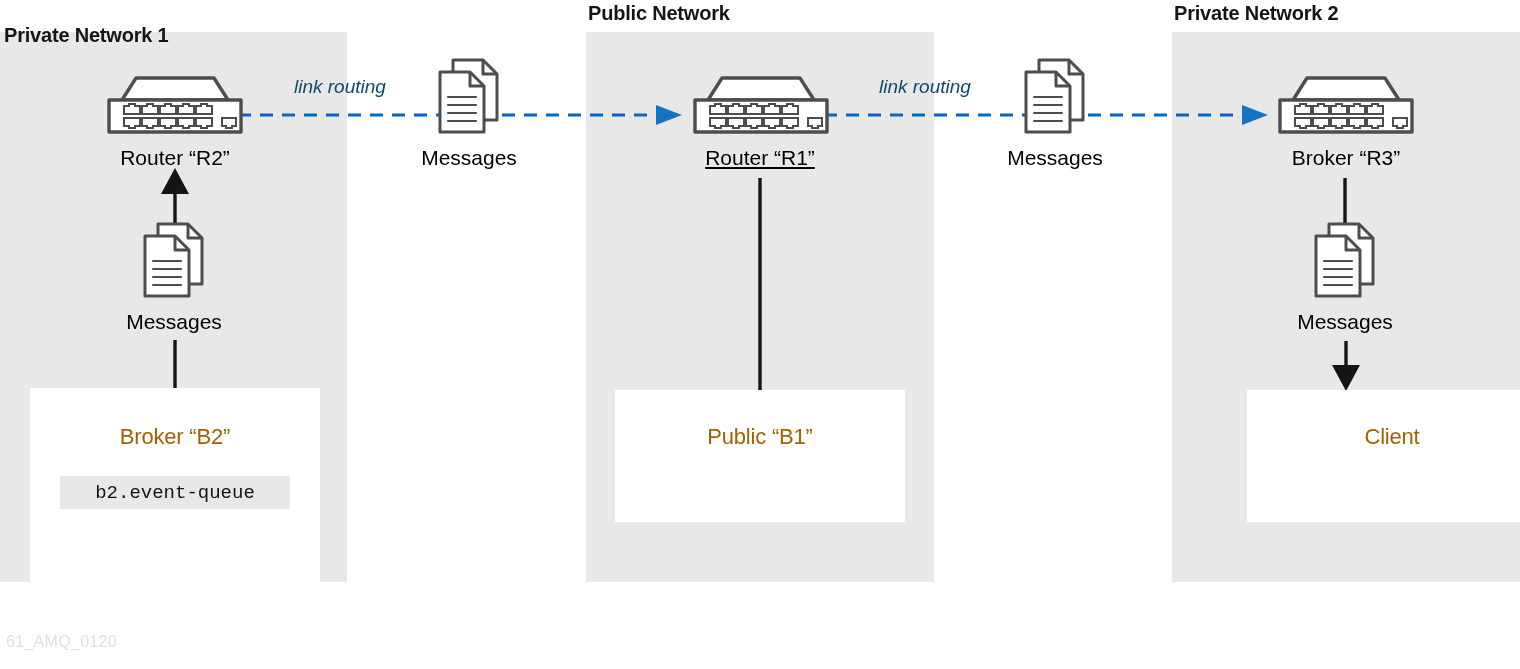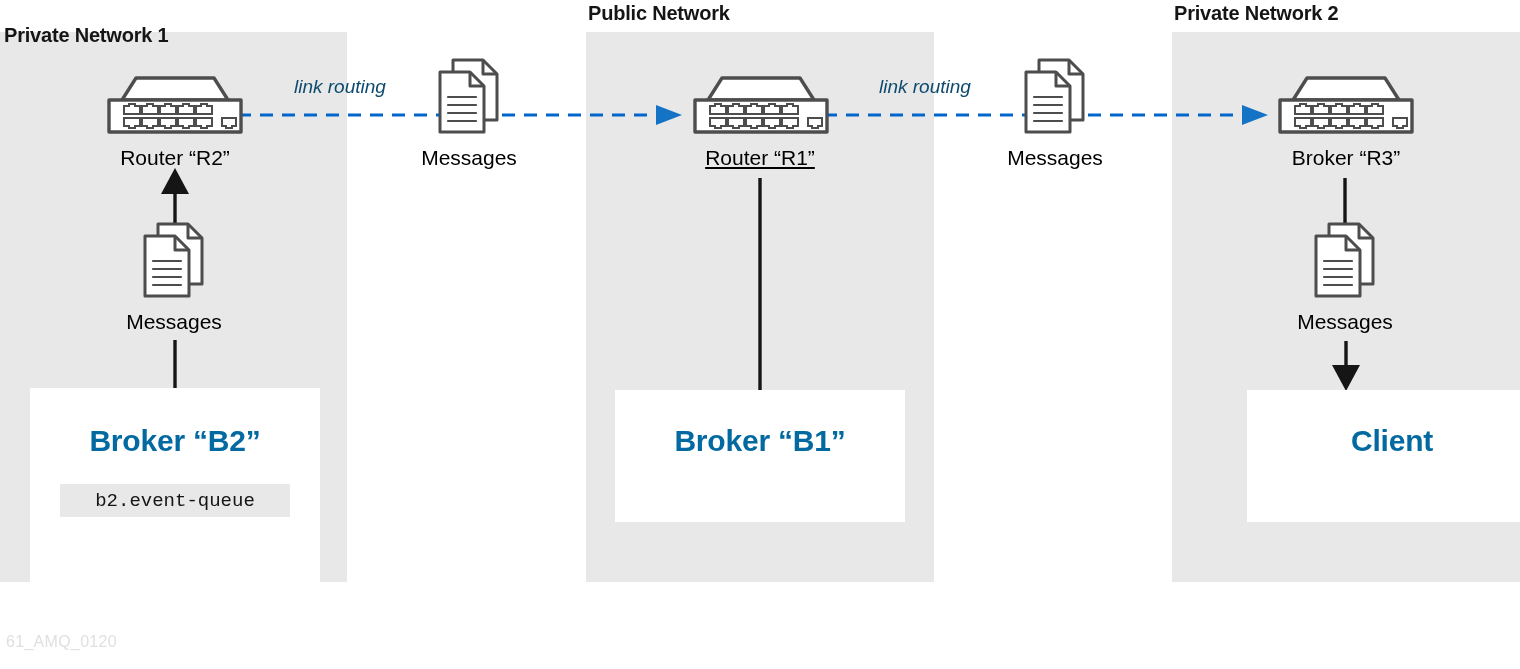--- a/index.html
+++ b/index.html
@@ -75,23 +75,23 @@
 
   
   .endpoint-box {
     position: absolute;
     background: #ffffff;
     display: flex;
     flex-direction: column;
     align-items: center;
   }
   .endpoint-title {
-    font-size: 30px;
-    font-weight: bold;
-    color: #0369a1;
+    font-size: 22px;
+    font-weight: normal;
+    color: #a16207;
     white-space: nowrap;
     letter-spacing: -0.2px;
   }
   .queue-badge {
     font-family: "Liberation Mono", "DejaVu Sans Mono", monospace;
     font-size: 19px;
     color: #151515;
     background: #e8e8e8;
     white-space: nowrap;
     display: flex;
@@ -228,21 +228,21 @@
       <path d="M122 44 h14 v8 h-4 v2 h-6 v-2 h-4 Z"></path>
     </g>
   </svg>
   <div class="node-label" style="left:680px; top:146px; width:160px;text-decoration:underline;">Router “R1”</div>
 
   <svg class="solid-link" style="left:752px; top:178px;" width="16" height="214" viewBox="0 0 16 214">
     <line x1="8" y1="0" x2="8" y2="214" stroke="#151515" stroke-width="3.4"></line>
   </svg>
 
   <div class="endpoint-box" style="left:615px; top:390px; width:290px; height:98px; padding-top:34px;">
-    <div class="endpoint-title">Broker “B1”</div>
+    <div class="endpoint-title">Public “B1”</div>
   </div>
 
   <svg class="router" style="left:1271px; top:74px;" width="150" height="62" viewBox="0 0 150 62">
     <path d="M22 26 L36 4 H114 L128 26 Z" fill="#ffffff" stroke="#4d4d4d" stroke-width="3.4" stroke-linejoin="round"></path>
     <rect x="9" y="26" width="132" height="32" fill="#ffffff" stroke="#4d4d4d" stroke-width="3.4" stroke-linejoin="round"></rect>
     <g fill="none" stroke="#4d4d4d" stroke-width="2">
       <path d="M24 32 h5 v-2 h6 v2 h5 v8 H24 Z"></path>
       <path d="M42 32 h5 v-2 h6 v2 h5 v8 H42 Z"></path>
       <path d="M60 32 h5 v-2 h6 v2 h5 v8 H60 Z"></path>
       <path d="M78 32 h5 v-2 h6 v2 h5 v8 H78 Z"></path>

